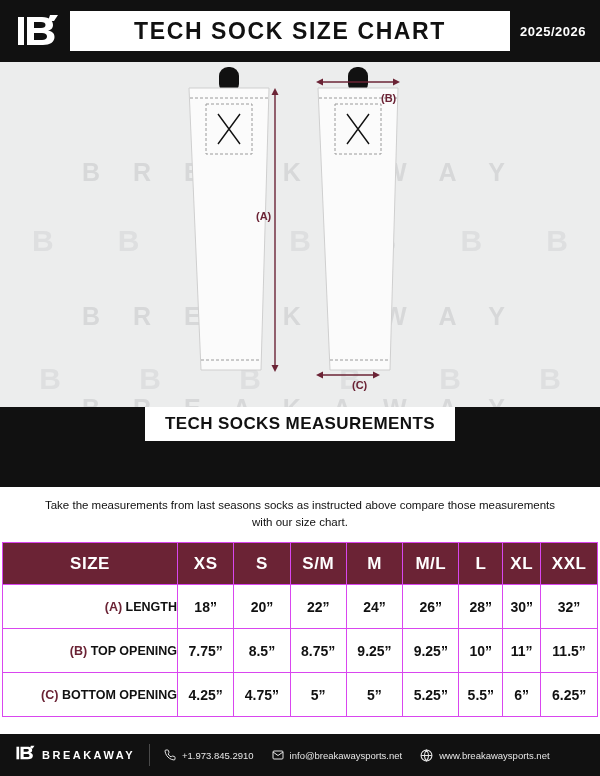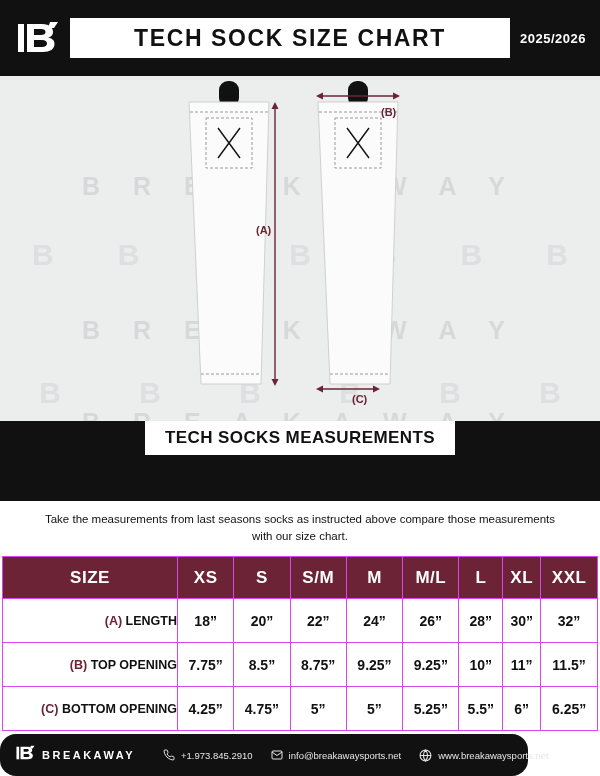--- a/index.html
+++ b/index.html
@@ -7,21 +7,21 @@
     width: 600px; height: 776px;
     font-family: "Liberation Sans", sans-serif;
     background: #ffffff;
     overflow: hidden;
     position: relative;
   }
   .page { width: 600px; height: 776px; position: relative; background:#fff; }
 
   
   .header {
-    height: 76px; background: #111111; display: flex; align-items: center;
+    height: 62px; background: #111111; display: flex; align-items: center;
     padding: 0 14px; position: relative;
   }
   .logo-mark {
     width: 46px; height: 40px; position: relative; flex: 0 0 auto;
     margin-right: 10px;
   }
   .title-plate {
     flex: 1 1 auto; background: #ffffff; height: 40px; display:flex;
     align-items:center; justify-content:center;
   }
@@ -71,22 +71,22 @@
     background:#6b2335; color:#fff; font-size:17px; font-weight:bold;
     height:42px; letter-spacing:.5px;
   }
   thead th.size-col { font-size:17px; }
   tbody td { height:44px; font-size:14px; font-weight:bold; color:#111;text-align:center; }
   tbody td.rowlabel { text-align:right; padding-right:0; font-size:12.5px; }
   .lbl-letter { color:#6b2335; }
 
   
   .footer {
-    position:absolute; left:0; bottom:0; width:528px; height:42px;
-    background:#111; display:flex; align-items:center; padding:0 14px;border-radius:16px;
+    position:absolute; left:0; bottom:0; width:600px; height:42px;
+    background:#111; display:flex; align-items:center; padding:0 14px;
   }
   .f-logo { display:flex; align-items:center; gap:6px; flex:0 0 auto; }
   .f-brand { color:#fff; font-size:11px; font-weight:bold; letter-spacing:2.5px; }
   .f-sep { width:1px; height:22px; background:#4a4a4a; margin:0 14px; }
   .f-item { display:flex; align-items:center; gap:6px; color:#e6e6e6; font-size:9.5px; margin-right:18px; }
   .f-item svg { display:block; }
 </style>
 </head>
 <body>
 

